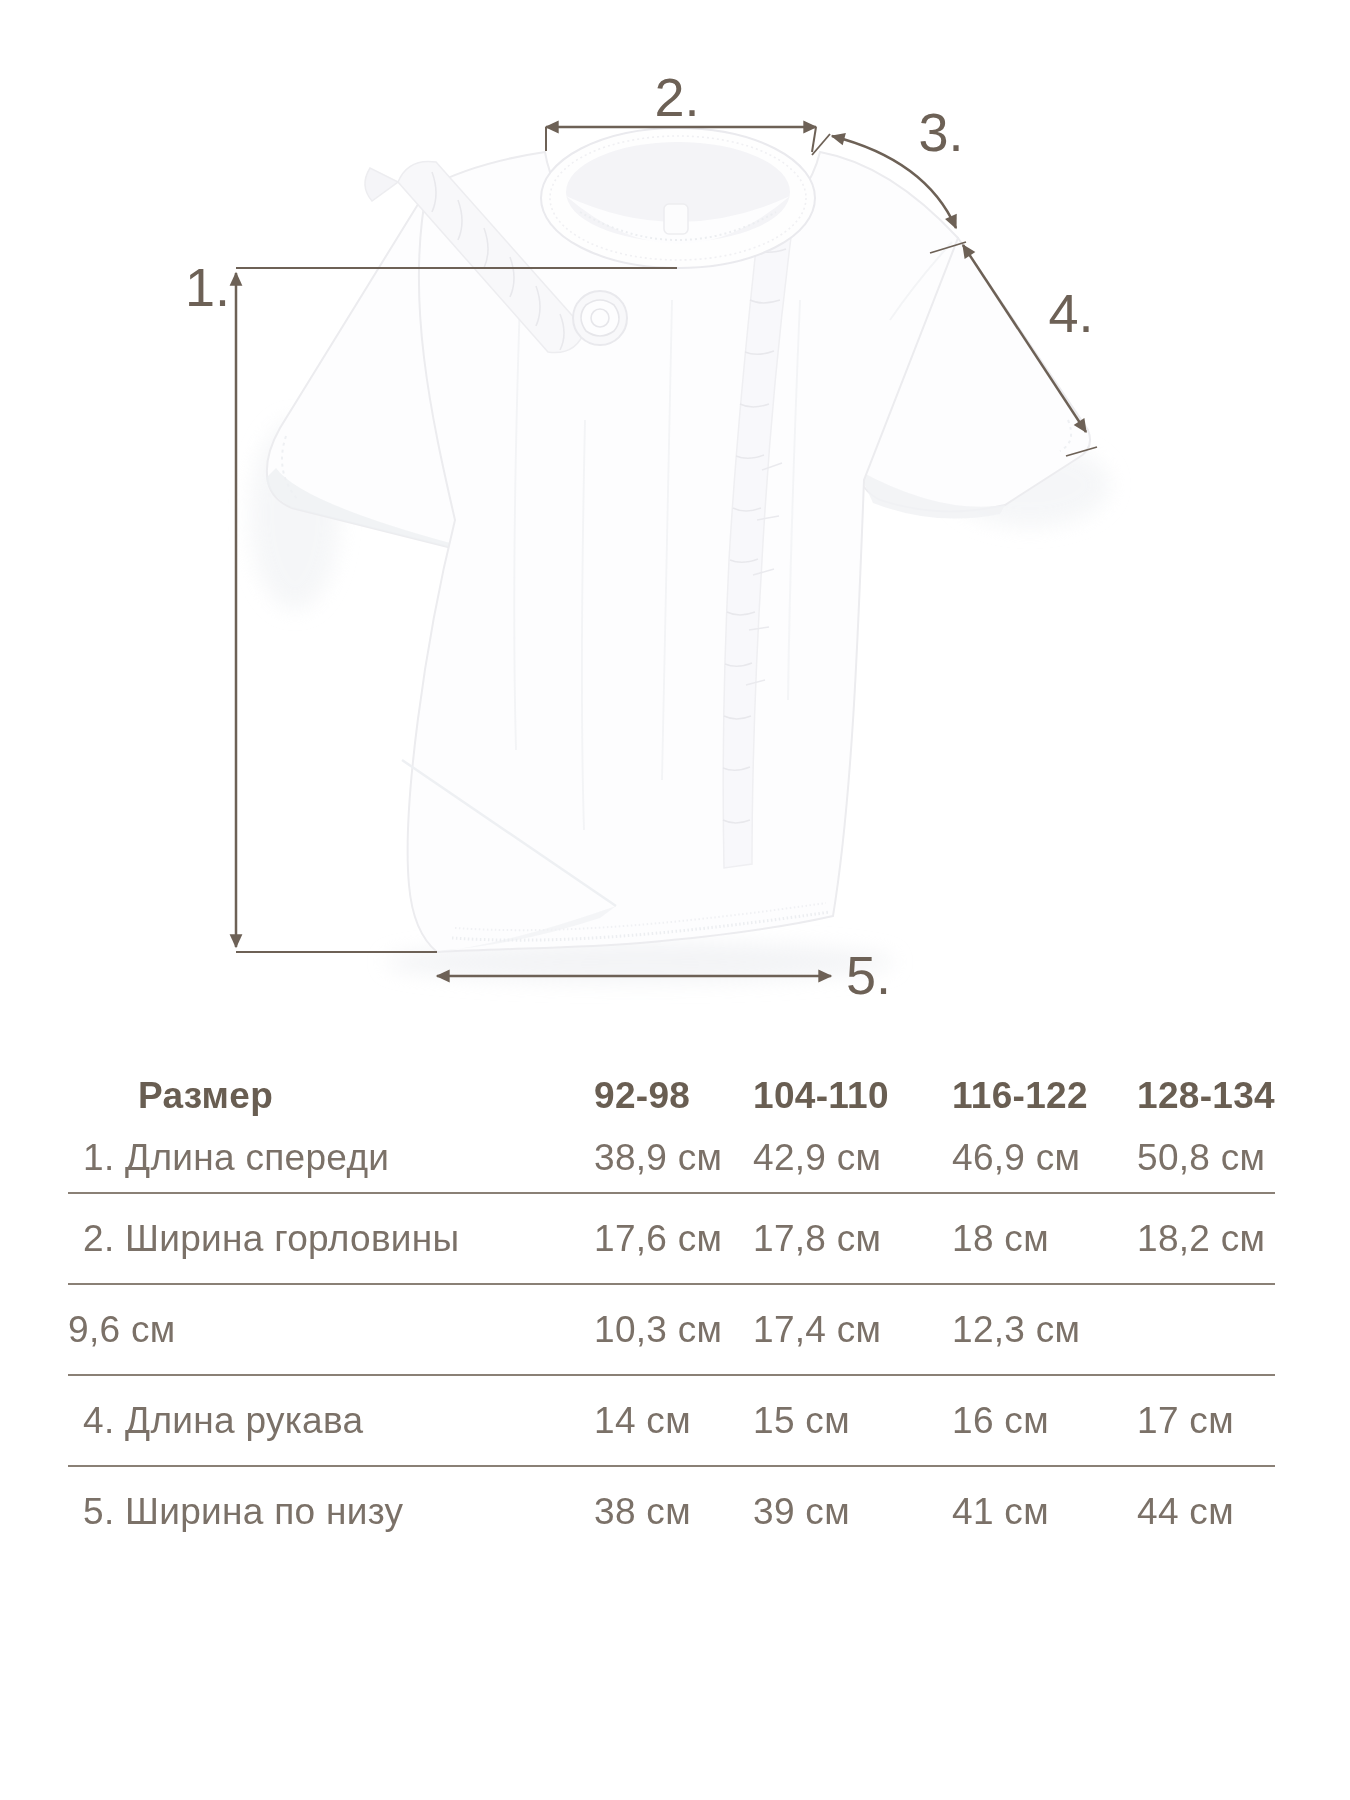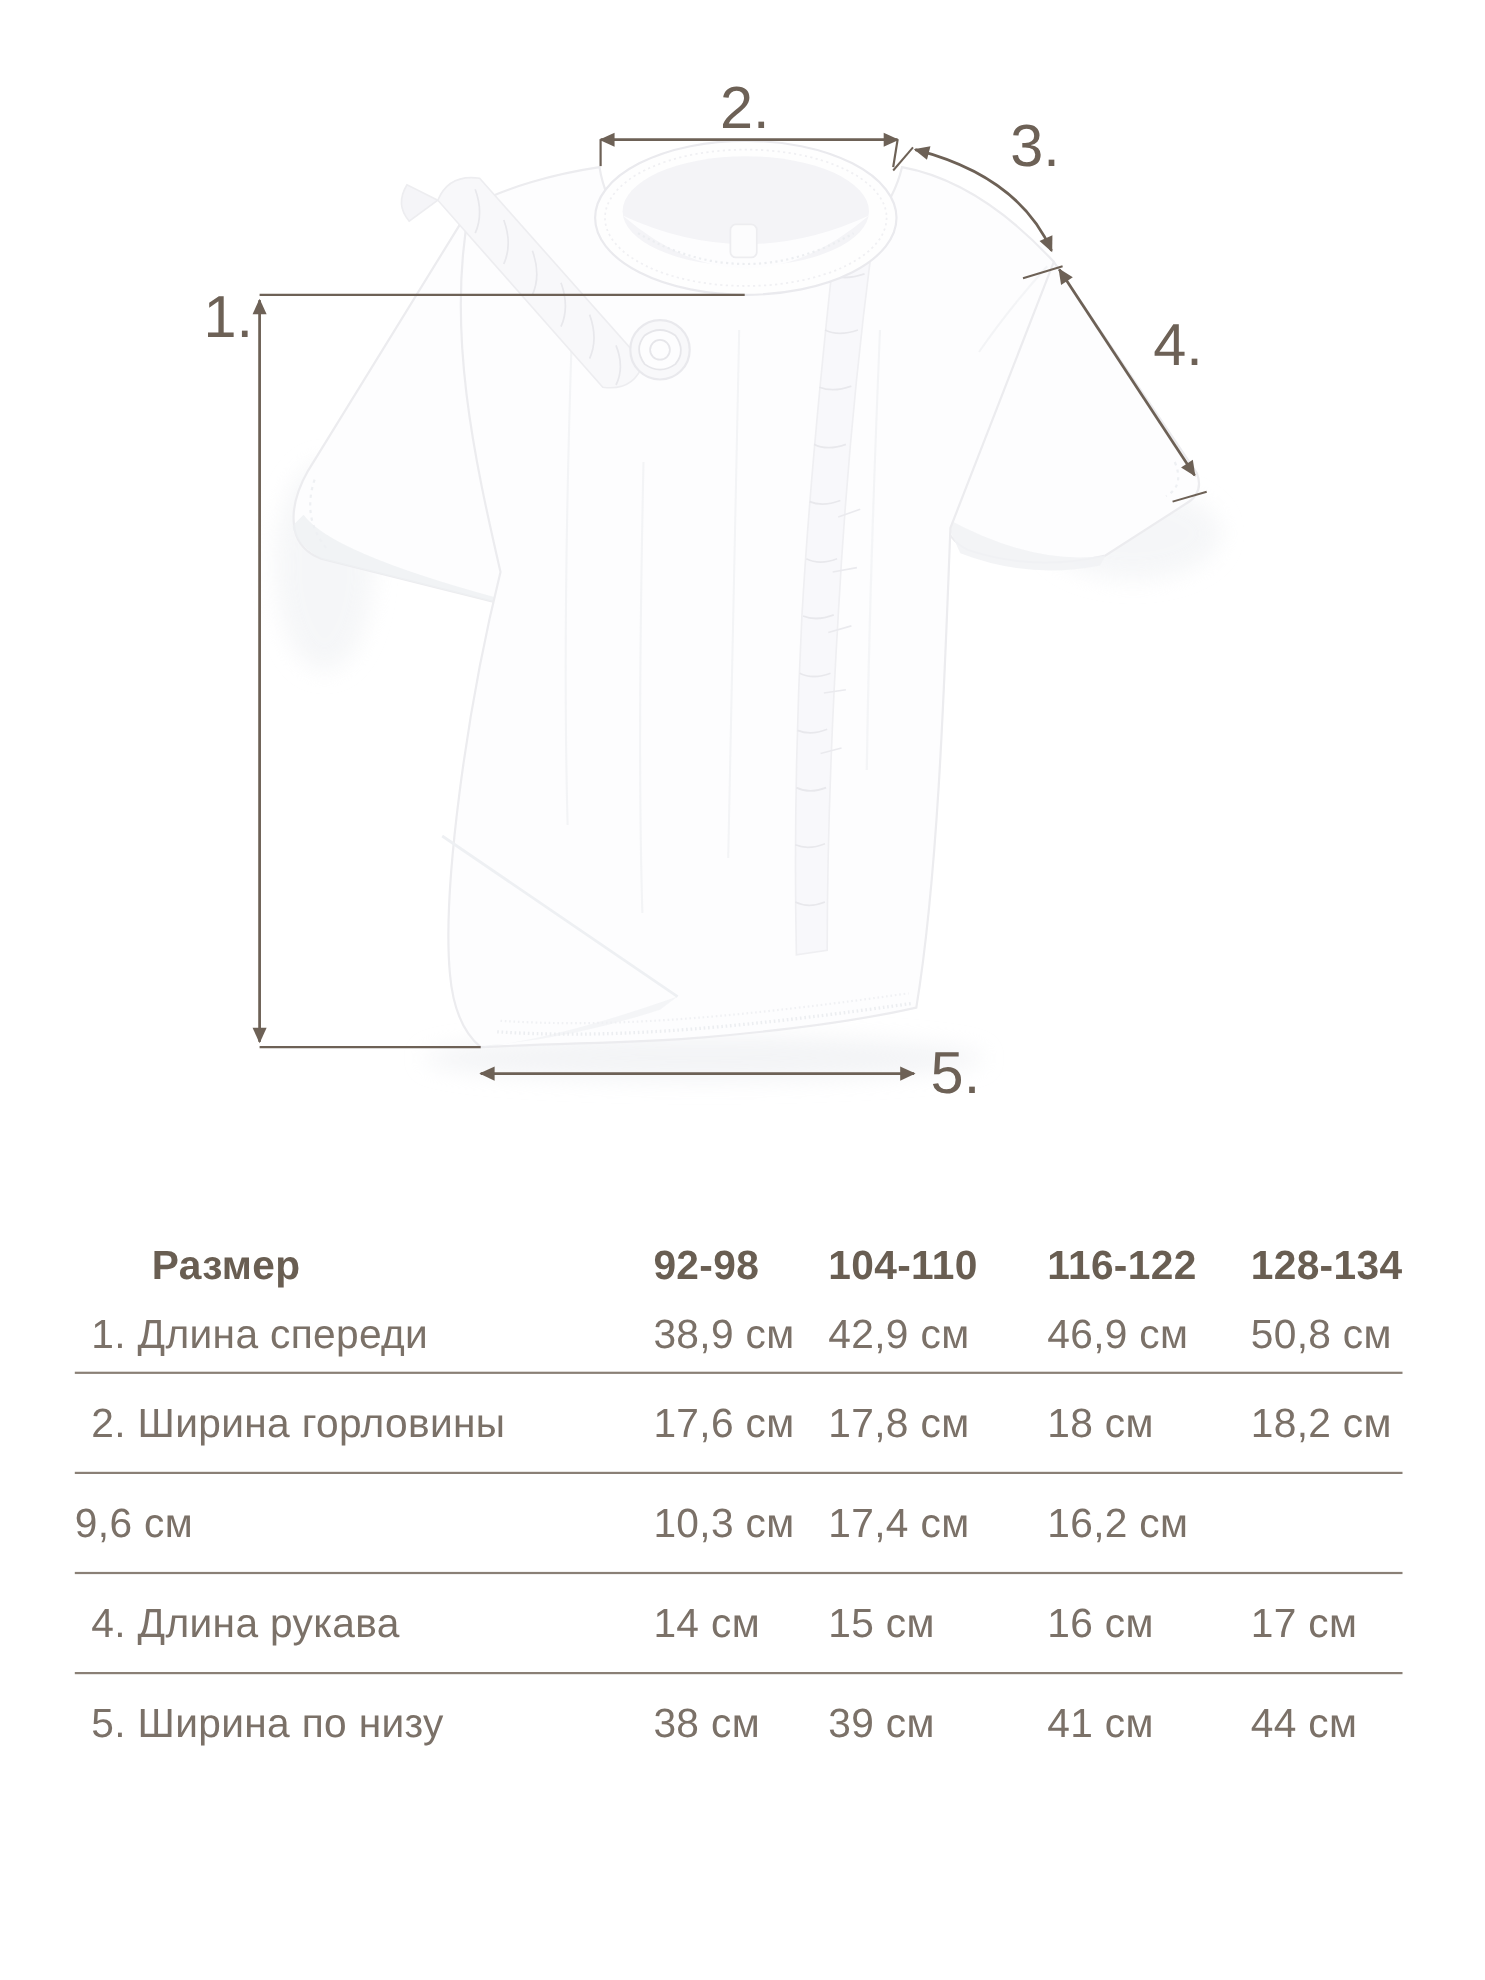--- a/index.html
+++ b/index.html
@@ -1,20 +1,20 @@
 <!DOCTYPE html>
 <html><head>
 <meta charset="utf-8">
 <style>
   html,body{margin:0;padding:0;background:#fff;}
   #page{position:relative;width:1350px;height:1800px;background:#ffffff;overflow:hidden;
         font-family:"Liberation Sans","DejaVu Sans",sans-serif;}
   #diagram{position:absolute;left:0;top:0;width:1350px;height:1060px;}
   
-  #size-table{position:absolute;left:68px;top:1123px;width:1207px;color:#7b7168;}
+  #size-table{position:absolute;left:68px;top:1068px;width:1207px;color:#7b7168;}
   .trow{display:grid;grid-template-columns:526px 159px 199px 185px 1fr;align-items:center;box-sizing:border-box;}
   .trow.thead{height:56px;font-weight:bold;color:#695e52;}
   .trow.r1{height:68px;}
   .trow.rx{height:91px;border-top:2px solid #8a8076;}
   .c{font-size:37px;letter-spacing:.3px;white-space:nowrap;}
   .c.lbl{padding-left:15px;}
   .thead .c.lbl{padding-left:70px;}
 </style>
 </head>
 <body>
@@ -186,21 +186,21 @@
       <div class="c">17,6 см</div>
       <div class="c">17,8 см</div>
       <div class="c">18 см</div>
       <div class="c">18,2 см</div>
     </div>
 
     <div class="trow rx">
       <div class="c">9,6 см</div>
       <div class="c">10,3 см</div>
       <div class="c">17,4 см</div>
-      <div class="c">16,2 см</div>
+      <div class="c">12,3 см</div>
     </div>
 
     <div class="trow rx">
       <div class="c lbl">4. Длина рукава</div>
       <div class="c">14 см</div>
       <div class="c">15 см</div>
       <div class="c">16 см</div>
       <div class="c">17 см</div>
     </div>
 

